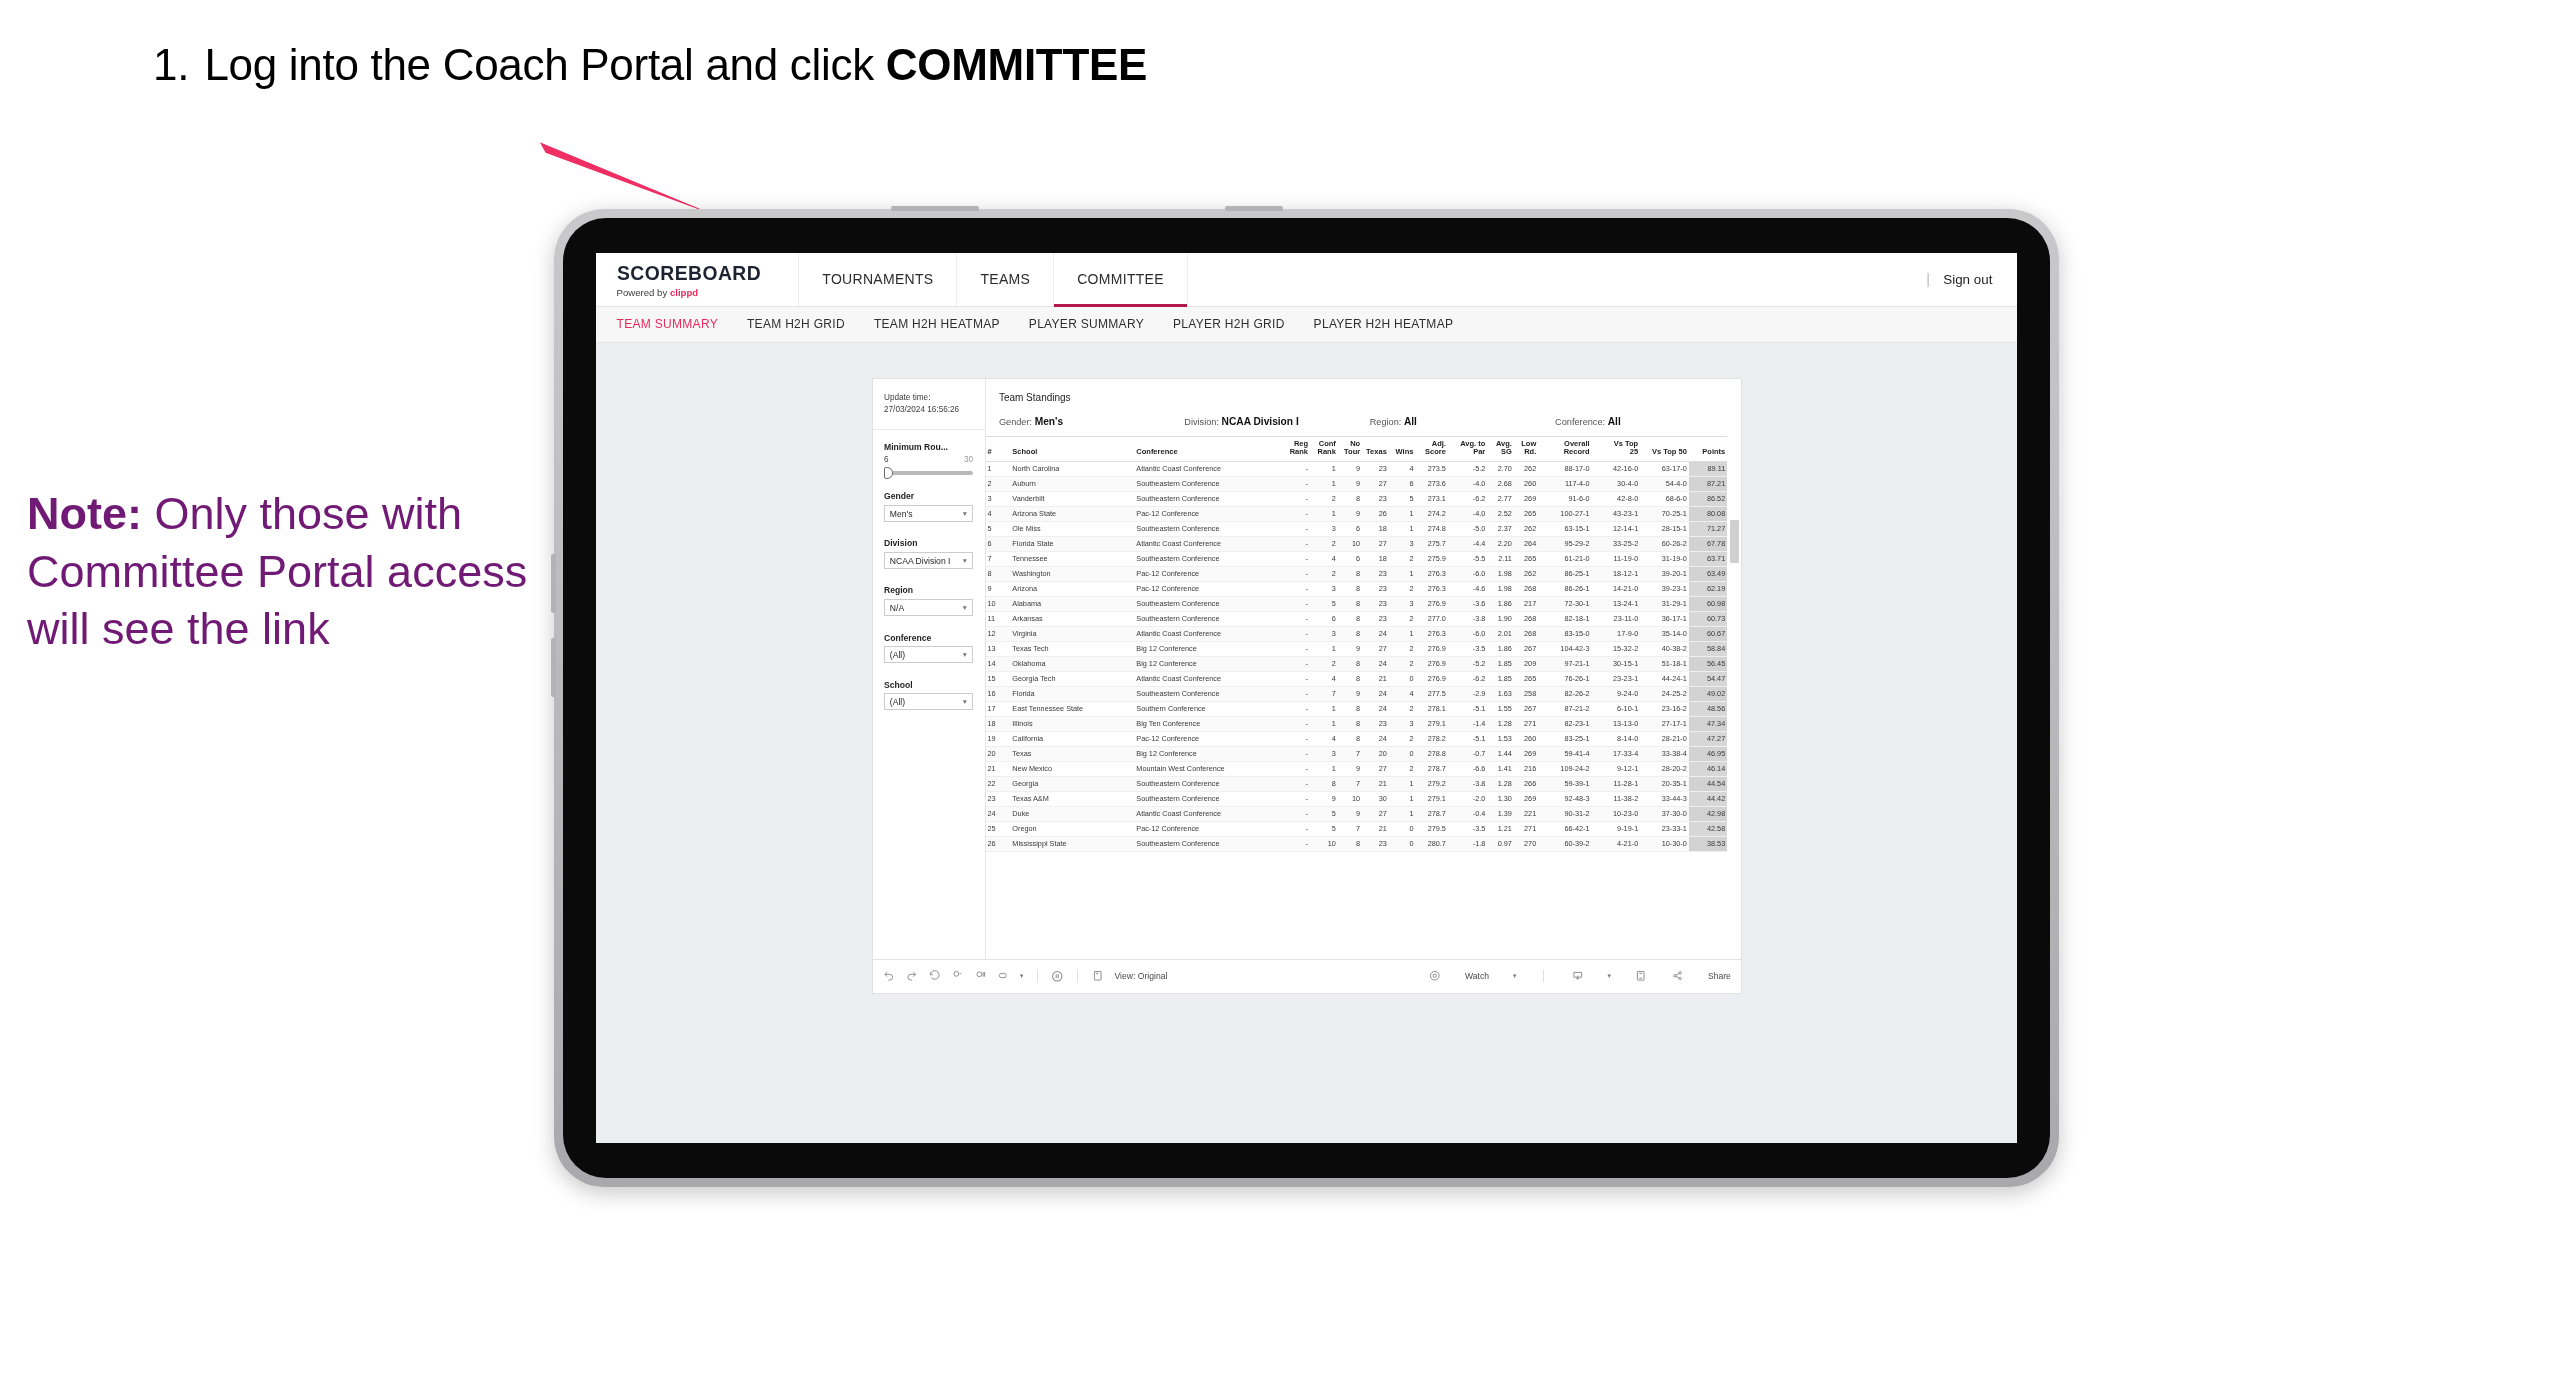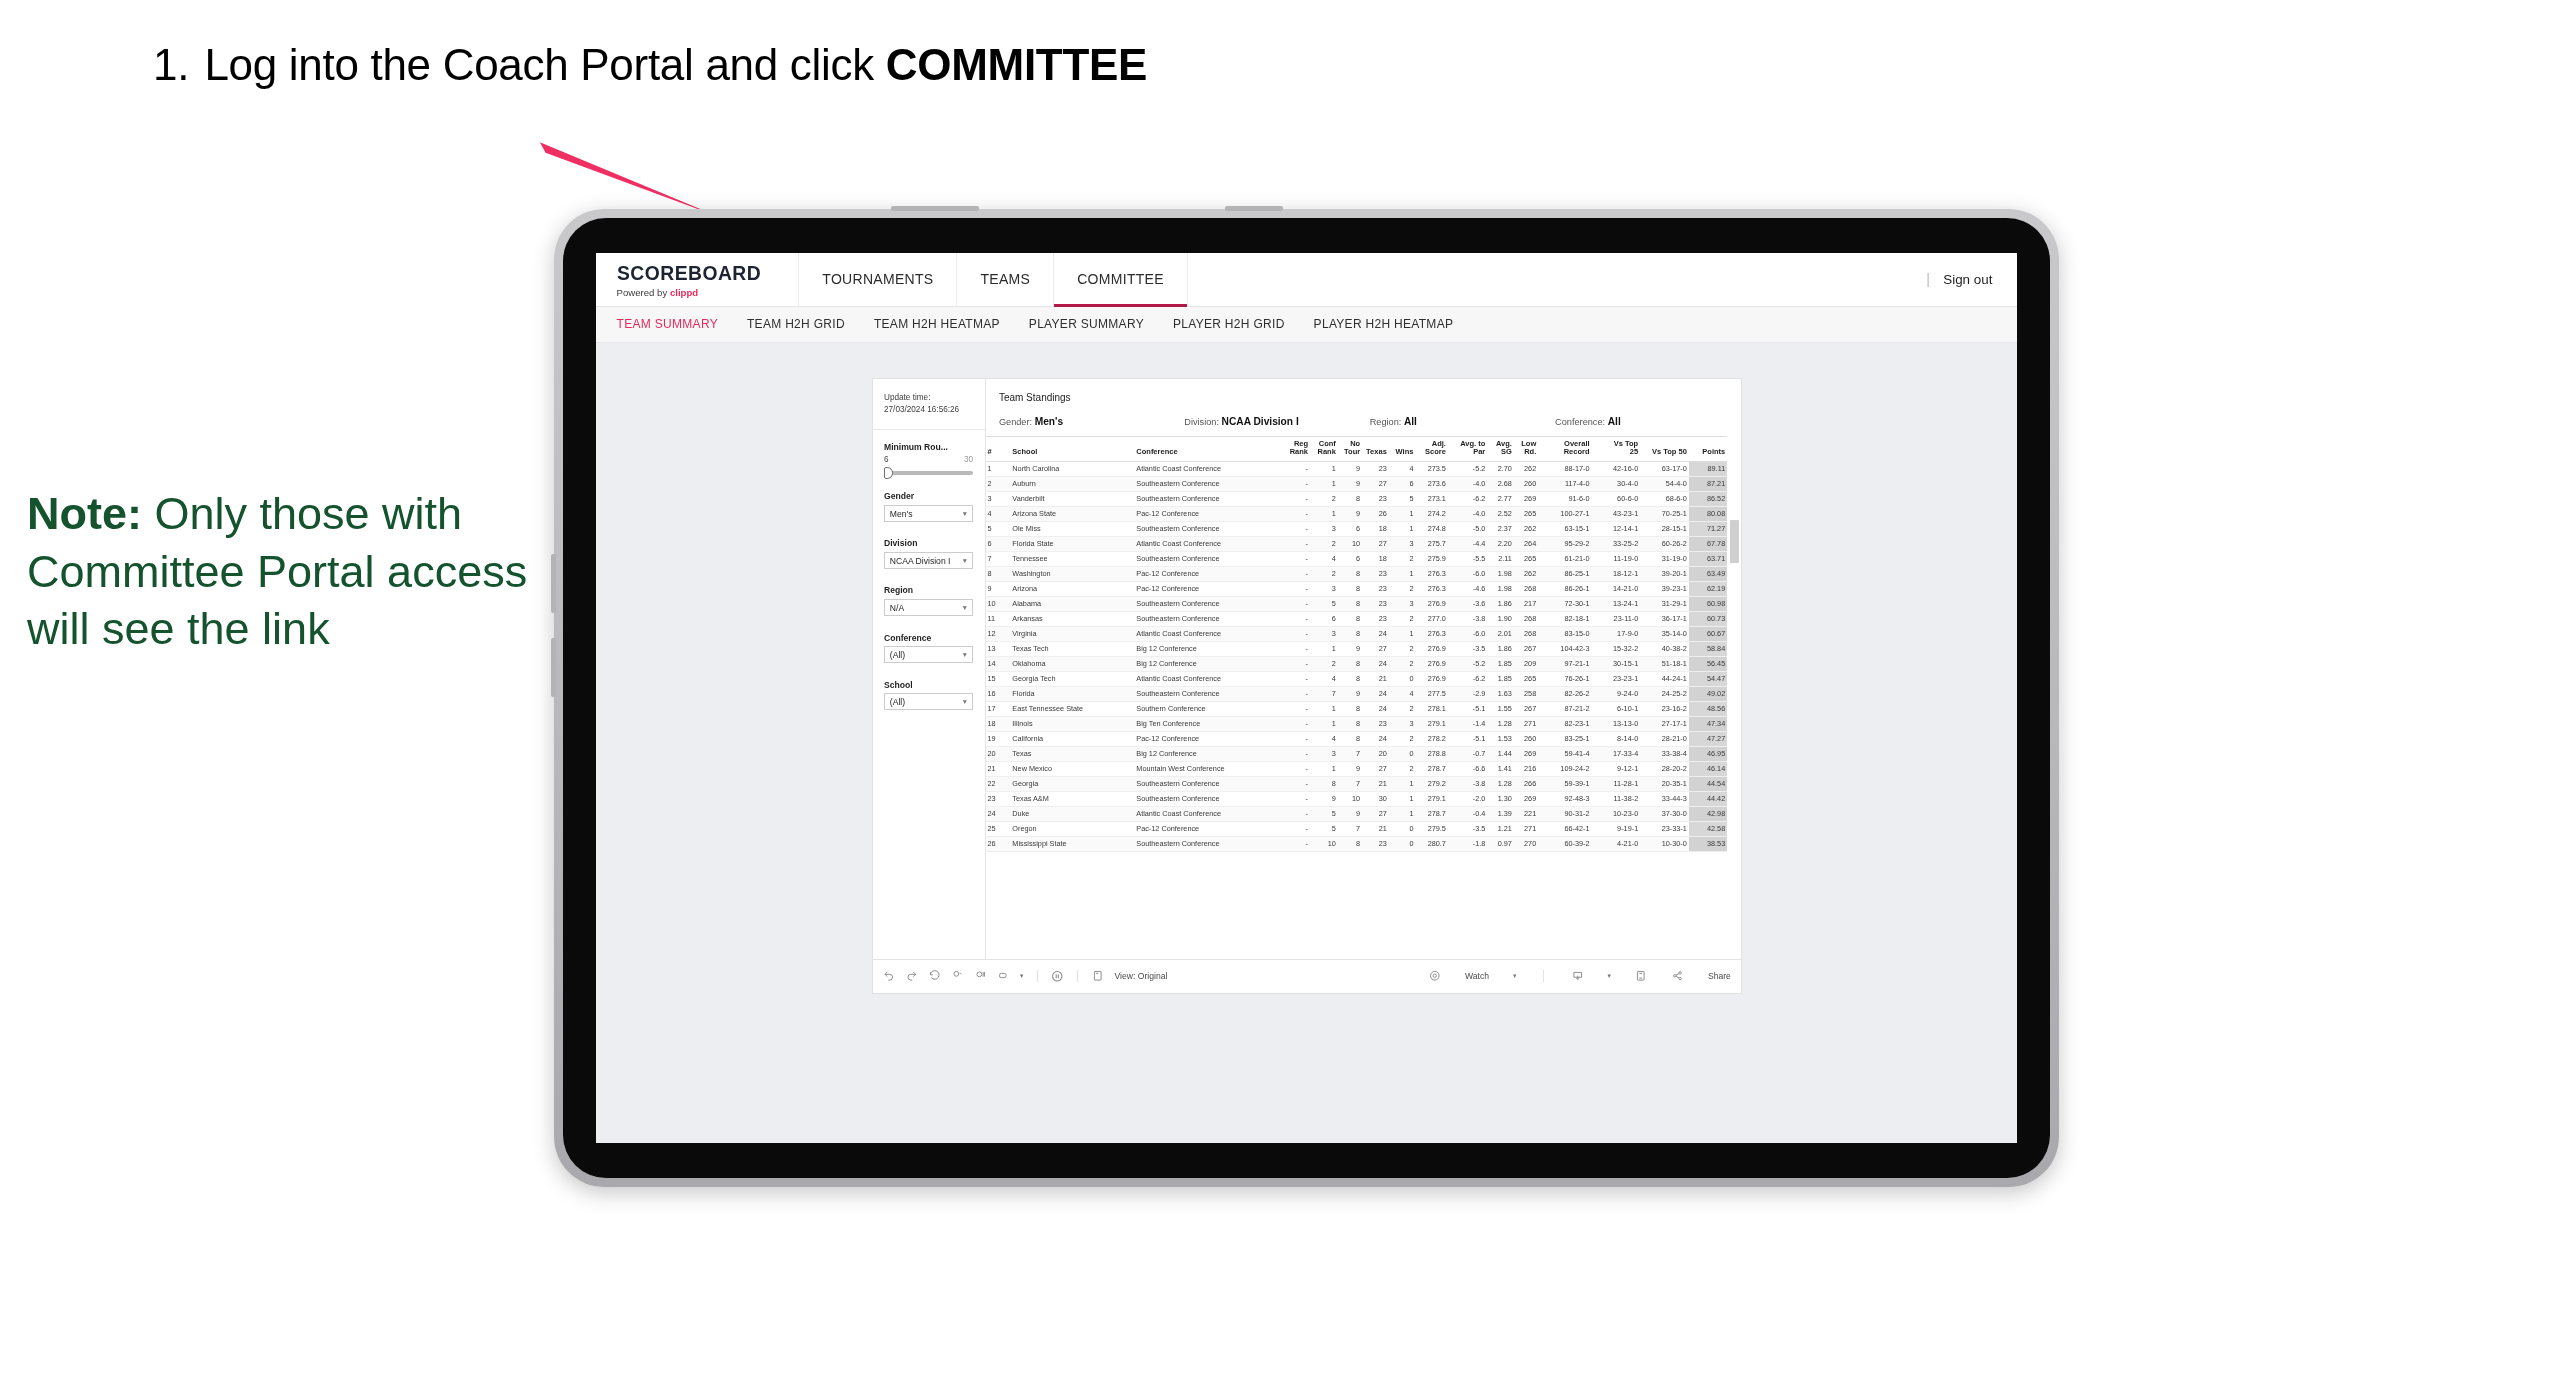--- a/index.html
+++ b/index.html
@@ -16,21 +16,21 @@
     position: absolute; left: 153px; top: 40px;
     font-size: 44px; color: #000; letter-spacing: -0.3px;
     white-space: nowrap; font-weight: 400;
   }
   .step-line .num { margin-right: 15.3px; }
   .step-line .strong { font-weight: 700; }
 
   .note-block {
     position: absolute; left: 27px; top: 485px;
     width: 508px;
-    font-size: 45px; line-height: 1.28; color: #14532d;
+    font-size: 45px; line-height: 1.28; color: #701a75;
   }
   .note-block b { font-weight: 700; }
 
   
   .arrow-svg { position:absolute; left:518px; top:125px; width:499px; height:220px; }
 
   
   .tablet {
     position: absolute; left: 554px; top: 209px;
     width: 1505px; height: 978px;
@@ -388,21 +388,21 @@
                           <td class="num">-</td>
                           <td class="num">2</td>
                           <td class="num">8</td>
                           <td class="num">23</td>
                           <td class="num">5</td>
                           <td class="num">273.1</td>
                           <td class="num">-6.2</td>
                           <td class="num">2.77</td>
                           <td class="num">269</td>
                           <td class="num">91-6-0</td>
-                          <td class="num">60-6-0</td>
+                          <td class="num">42-8-0</td>
                           <td class="num">68-6-0</td>
                           <td class="pts">86.52</td>
                         </tr>
                         <tr>
                           <td>4</td>
                           <td style="padding-left: 4.8px;">Arizona State</td>
                           <td style="padding-left: 4.8px;">Pac-12 Conference</td>
                           <td class="num">-</td>
                           <td class="num">1</td>
                           <td class="num">9</td>

